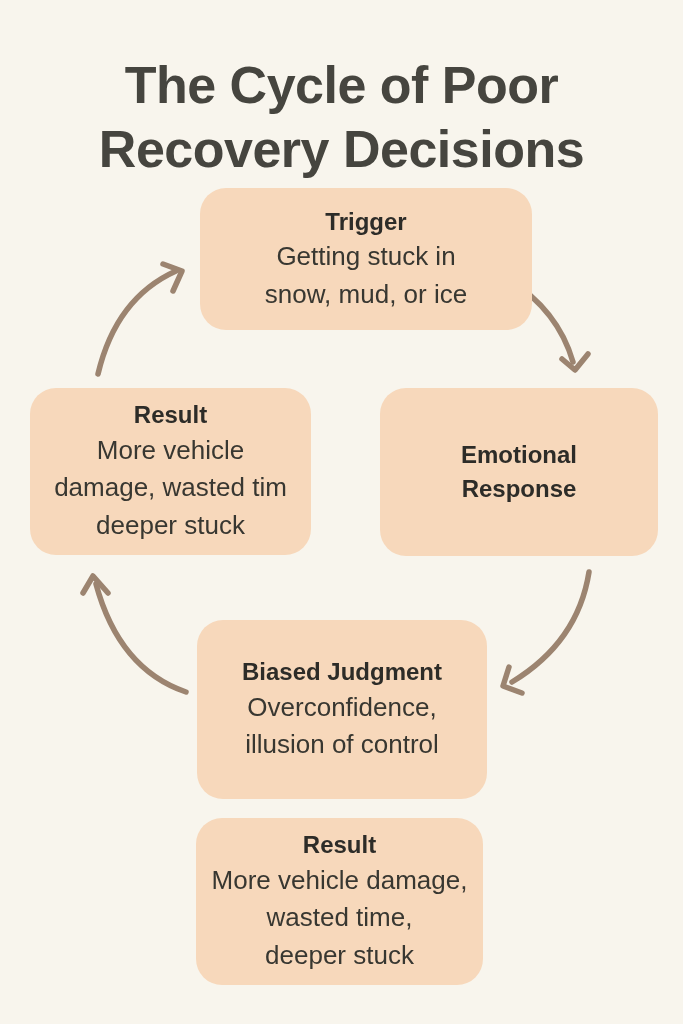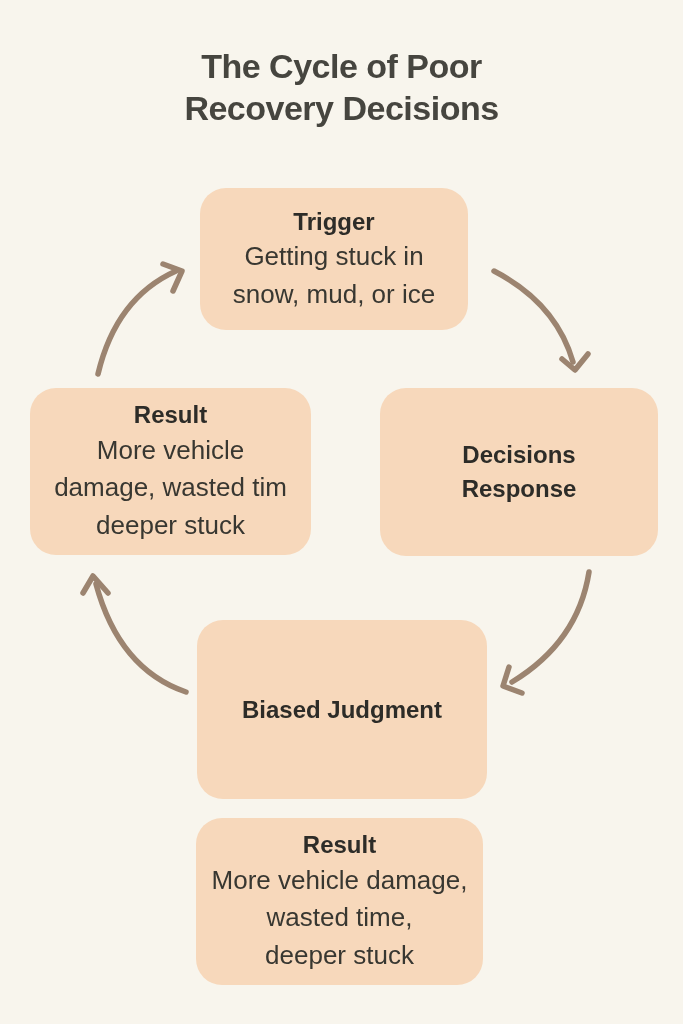--- a/index.html
+++ b/index.html
@@ -14,23 +14,23 @@
     margin: 0 auto;
     background: var(--background, #f8f5ed);
     font-family: "Liberation Sans", "DejaVu Sans", sans-serif;
     overflow: hidden;
   }
   .title {
     position: absolute;
     top: 42px;
     left: 0;
     right: 0;
-    margin: 4px;
+    margin: 12px;
     text-align: center;
-    font-size: 34px;
+    font-size: 52px;
     font-weight: bold;
     line-height: 1.23;
     letter-spacing: -0.5px;
     color: var(--title-text, #46453f);
     white-space: pre-line;
   }
   .arrows {
     position: absolute;
     left: 0;
     top: 0;
@@ -63,21 +63,21 @@
     line-height: 1.4;
     color: var(--heading-text, #2d2c28);
     white-space: pre-line;
   }
   .node-body {
     font-size: 26px;
     line-height: 1.45;
     color: var(--body-text, #383731);
     white-space: pre-line;
   }
-  .node-trigger       { left: 200px; top: 188px; width: 268px; height: 142px; }
+  .node-trigger       { left: 200px; top: 188px; width: 332px; height: 142px; }
   .node-result-left   { left:  30px; top: 388px; width: 281px; height: 167px; }
   .node-emotional     { left: 380px; top: 388px; width: 278px; height: 168px; }
   .node-biased        { left: 197px; top: 620px; width: 290px; height: 179px; }
   .node-result-bottom { left: 196px; top: 818px; width: 287px; height: 167px; }
 </style>
 </head>
 <body>
 
 <div class="canvas">
 
@@ -110,26 +110,28 @@
   </div>
 
   <div class="node node-result-left">
     <div class="node-heading">Result</div>
     <div class="node-body">More vehicle
 damage, wasted tim
 deeper stuck</div>
   </div>
 
   <div class="node node-emotional">
-    <div class="node-heading">Decisions
+    <div class="node-heading">Emotional
 Response</div>
   </div>
 
   <div class="node node-biased">
     <div class="node-heading">Biased Judgment</div>
+    <div class="node-body">Overconfidence,
+illusion of control</div>
   </div>
 
   <div class="node node-result-bottom">
     <div class="node-heading">Result</div>
     <div class="node-body">More vehicle damage,
 wasted time,
 deeper stuck</div>
   </div>
 
 </div>

